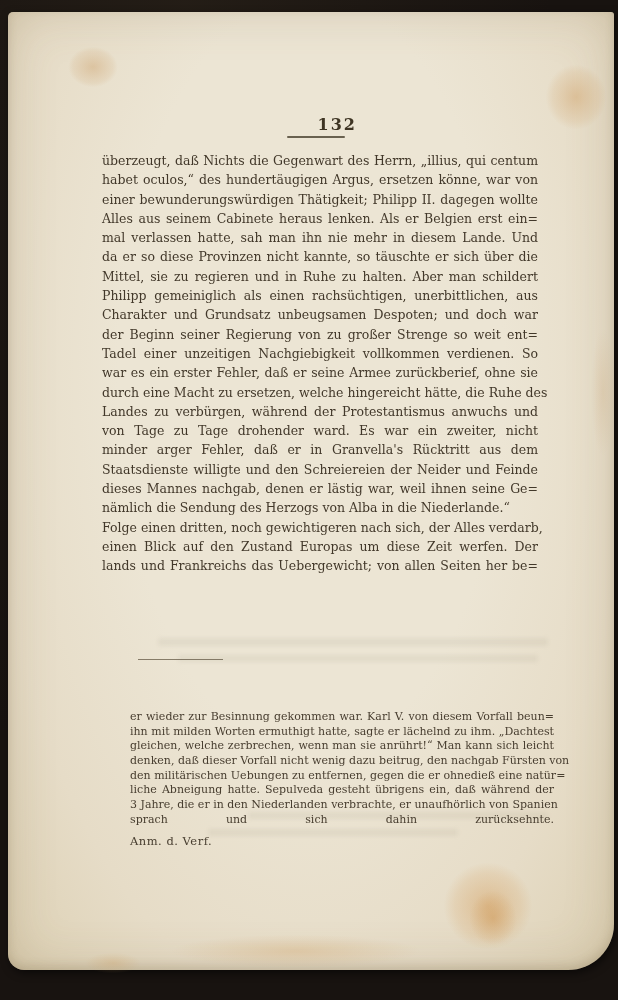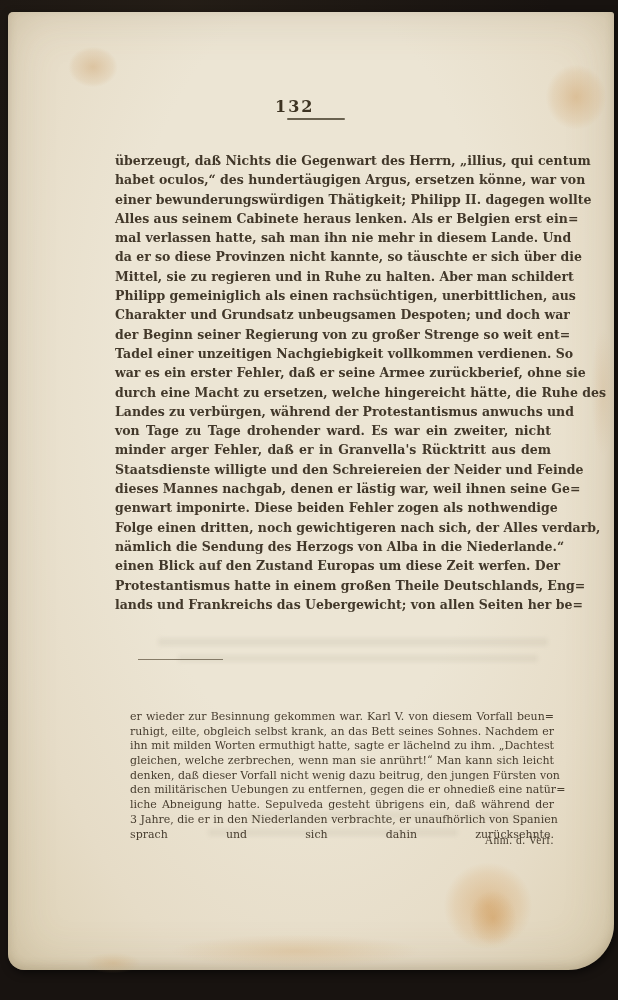--- a/index.html
+++ b/index.html
@@ -37,44 +37,43 @@
   }
   .ghost {
     position: absolute;
     background: rgba(140,128,105,.10);
     filter: blur(2px);
     border-radius: 3px;
     pointer-events: none;
   }
   .pagenum-wrap {
     position: absolute;
-    left: 267px; top: 85px;
+    left: 267px; top: 103px;
     width: 82px;
-    text-align: left;
+    text-align: right;
   }
   .pagenum {
     font-size: 16px;
     font-weight: bold;
     letter-spacing: 2px;
     color: #3e3423;
   }
   .pagenum-rule {
     margin: 2px auto 0 auto;
     width: 58px;
     height: 2px;
     background: rgba(62,52,35,.75);
     border-radius: 1px;
   }
   .body-text {
     position: absolute;
-    left: 107px; top: 139px;
+    left: 94px; top: 139px;
     width: 436px;
     color: #42382a;
     font-size: 12.5px;
-    font-weight: bold;
   }
   .body-text .line {
     height: 19.3px;
     line-height: 19.3px;
     text-align: justify;
     text-align-last: justify;
     white-space: nowrap;
     overflow: visible;
   }
   .line.end { text-align-last: left; }
@@ -97,25 +96,24 @@
     height: 14.7px;
     line-height: 14.7px;
     text-align: justify;
     text-align-last: justify;
     white-space: nowrap;
   }
   .fn-signature {
     position: absolute;
     left: 122px; top: 822px;
     width: 424px;
-    text-align: right;
+    text-align: left;
     color: #473d2f;
     font-size: 11.5px;
     letter-spacing: .5px;
-    font-family: Liberation Serif, serif;
   }
 </style>
 </head>
 <body>
 
 <div class="scan-bg"></div>
 
 <div class="page">
 
   <div class="stain" style="left:52px;top:28px;width:66px;height:54px;background:radial-gradient(closest-side,rgba(200,150,90,.38),rgba(200,150,90,.12) 60%,transparent 75%);"></div>
@@ -148,36 +146,33 @@
     <div class="line">Charakter und Grundsatz unbeugsamen Despoten; und doch war</div>
     <div class="line">der Beginn seiner Regierung von zu großer Strenge so weit ent=</div>
     <div class="line">Tadel einer unzeitigen Nachgiebigkeit vollkommen verdienen. So</div>
     <div class="line">war es ein erster Fehler, daß er seine Armee zurückberief, ohne sie</div>
     <div class="line">durch eine Macht zu ersetzen, welche hingereicht hätte, die Ruhe des</div>
     <div class="line">Landes zu verbürgen, während der Protestantismus anwuchs und</div>
     <div class="line">von Tage zu Tage drohender ward. Es war ein zweiter, nicht</div>
     <div class="line">minder arger Fehler, daß er in Granvella's Rücktritt aus dem</div>
     <div class="line">Staatsdienste willigte und den Schreiereien der Neider und Feinde</div>
     <div class="line">dieses Mannes nachgab, denen er lästig war, weil ihnen seine Ge=</div>
-    <div class="line">genwart imponirte. Diese beiden Fehler zogen als nothwendige</div>
+    <div class="line end">nämlich die Sendung des Herzogs von Alba in die Niederlande.“</div>
     <div class="line">Folge einen dritten, noch gewichtigeren nach sich, der Alles verdarb,</div>
-    <div class="line end">nämlich die Sendung des Herzogs von Alba in die Niederlande.“</div>
     <div class="line">einen Blick auf den Zustand Europas um diese Zeit werfen. Der</div>
-    <div class="line">Protestantismus hatte in einem großen Theile Deutschlands, Eng=</div>
     <div class="line">lands und Frankreichs das Uebergewicht; von allen Seiten her be=</div>
   </div>
 
   <div class="fn-rule"></div>
 
   <div class="footnote">
     <div class="line">er wieder zur Besinnung gekommen war. Karl V. von diesem Vorfall beun=</div>
-    <div class="line">ruhigt, eilte, obgleich selbst krank, an das Bett seines Sohnes. Nachdem er</div>
     <div class="line">ihn mit milden Worten ermuthigt hatte, sagte er lächelnd zu ihm. „Dachtest</div>
     <div class="line">gleichen, welche zerbrechen, wenn man sie anrührt!“ Man kann sich leicht</div>
-    <div class="line">denken, daß dieser Vorfall nicht wenig dazu beitrug, den jungen Fürsten von</div>
+    <div class="line">denken, daß dieser Vorfall nicht wenig dazu beitrug, den nachgab Fürsten von</div>
     <div class="line">den militärischen Uebungen zu entfernen, gegen die er ohnedieß eine natür=</div>
     <div class="line">liche Abneigung hatte. Sepulveda gesteht übrigens ein, daß während der</div>
     <div class="line">3 Jahre, die er in den Niederlanden verbrachte, er unaufhörlich von Spanien</div>
     <div class="line end">sprach und sich dahin zurücksehnte.</div>
   </div>
 
   <div class="fn-signature">Anm. d. Verf.</div>
 
 </div>
 

